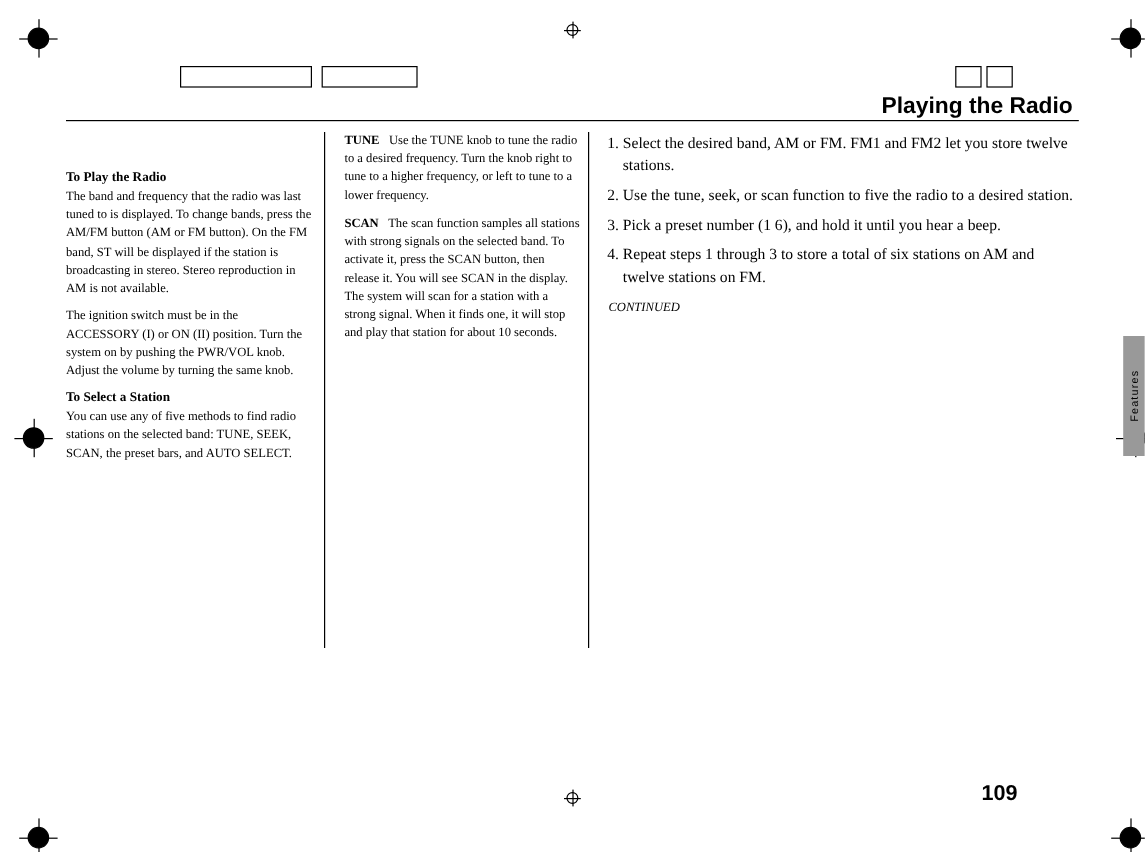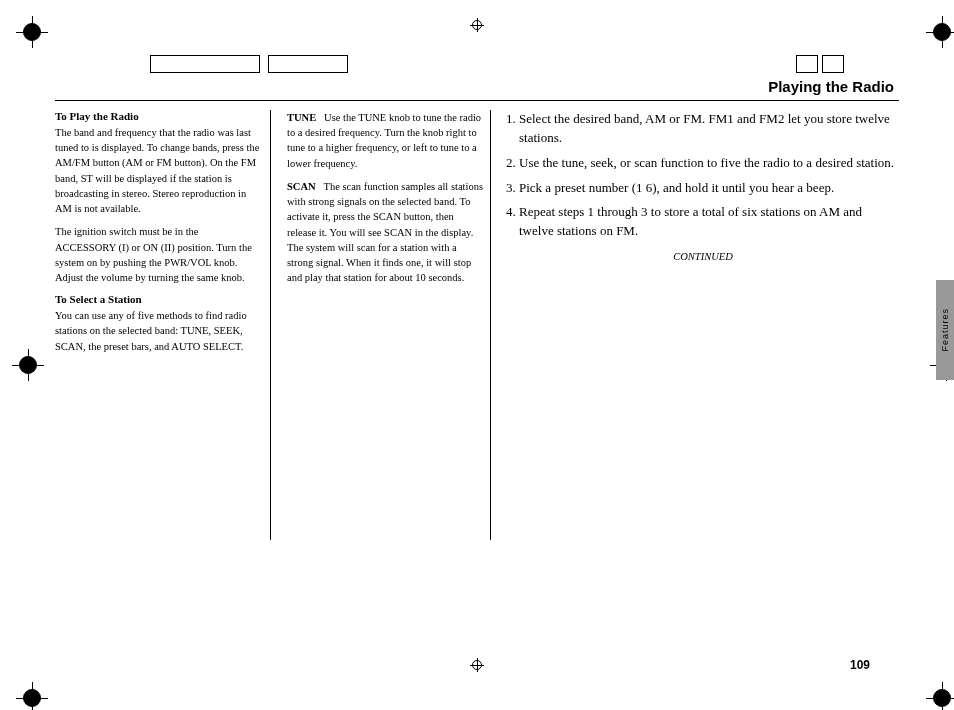--- a/index.html
+++ b/index.html
@@ -80,21 +80,21 @@
       border: 1.5px solid #000;
       width: 22px;
       height: 18px;
     }
 
     
     .page-title {
       position: absolute;
       top: 78px;
       right: 60px;
-      font-size: 15px;
+      font-size: 19px;
       font-weight: bold;
       font-family: Arial, sans-serif;
     }
 
     
     .title-rule {
       position: absolute;
       top: 100px;
       left: 55px;
       right: 55px;
@@ -110,20 +110,21 @@
       right: 55px;
       bottom: 70px;
       display: flex;
       gap: 0;
     }
 
     .col-left {
       width: 220px;
       padding-right: 15px;
       flex-shrink: 0;
+      margin-top: 32px;
     }
 
     .col-mid {
       width: 220px;
       padding: 0 12px;
       flex-shrink: 0;
     }
 
     .col-right {
       flex: 1;
@@ -190,30 +191,30 @@
       padding-left: 12px;
     }
     .numbered-list li {
       font-size: 13px;
       line-height: 1.45;
       margin-bottom: 6px;
     }
     .continued-text {
       font-style: italic;
       font-size: 10.5px;
-      text-align: center;
+      text-align: left;
       margin-top: 10px;
     }
 
     
     .page-number {
       position: absolute;
       bottom: 38px;
-      right: 84px;
-      font-size: 12px;
+      right: 106px;
+      font-size: 18px;
       font-weight: bold;
       font-family: Arial, sans-serif;
     }
 
     
     .bottom-center-cross {
       position: absolute;
       bottom: 38px;
       left: 50%;
       transform: translateX(-50%);

